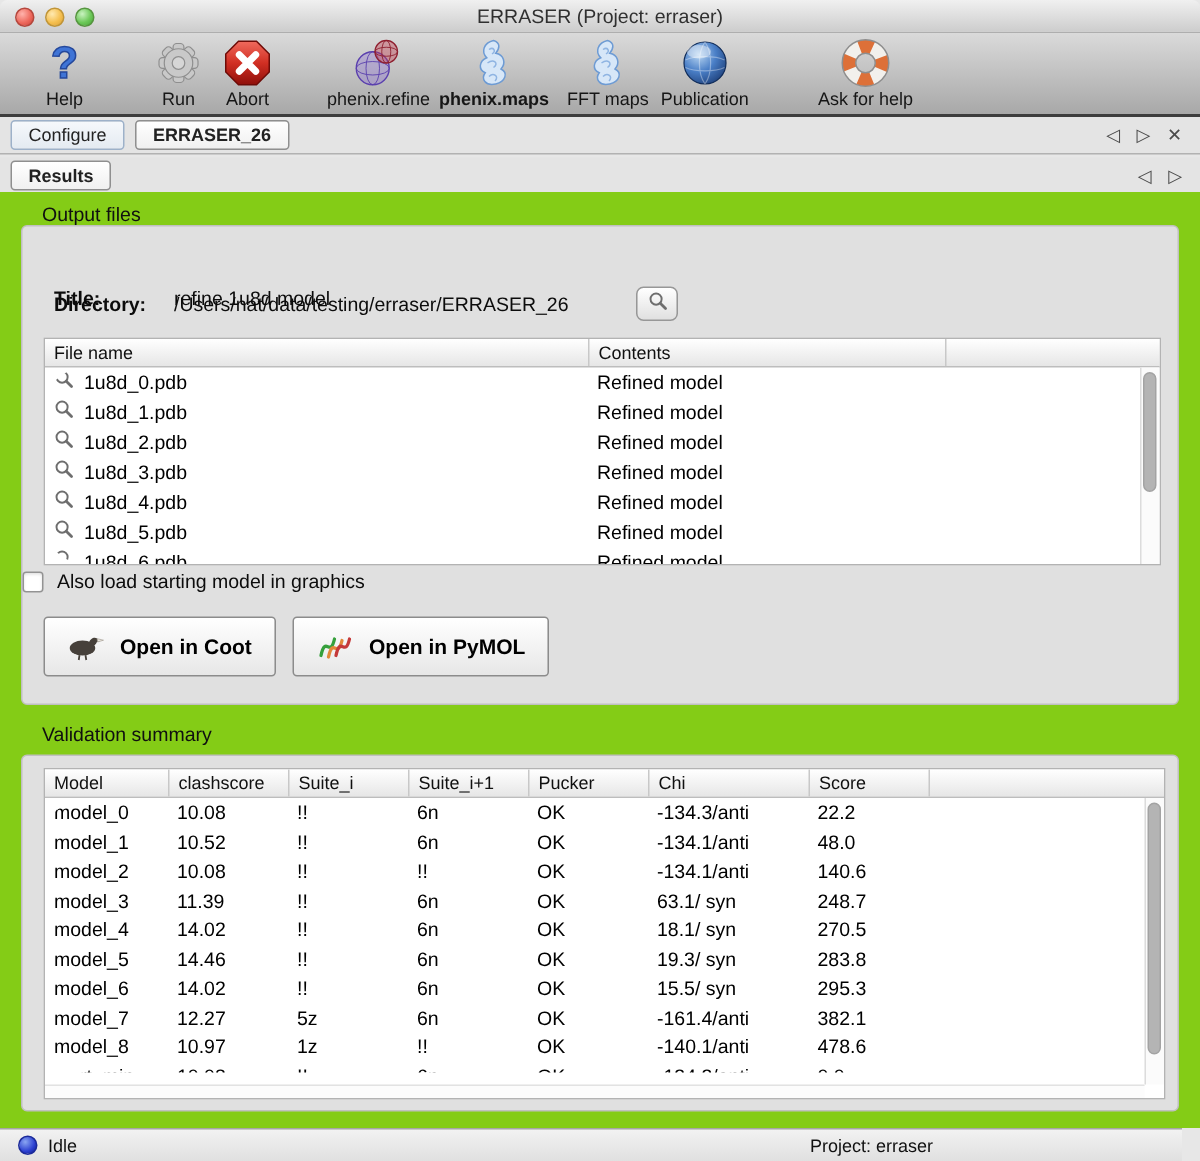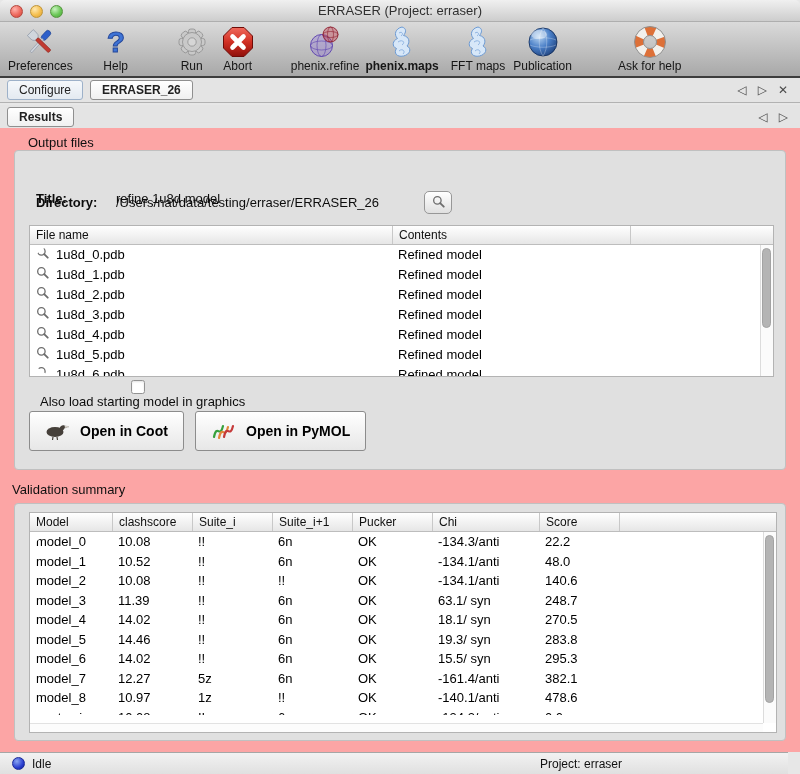--- a/index.html
+++ b/index.html
@@ -30,21 +30,21 @@
     border-bottom:1px solid #b2b2b2; display:flex; align-items:center; }
   .tabbar1 { top:78px;text-align:center; }
   .tabbar2 { top:105px;text-align:right; }
   .tab { height:20px; line-height:18px; padding:0 11px; font-size:12px; margin-left:7px;
     border:1px solid #9db1c9; border-radius:3px; background:linear-gradient(#f5f8fb,#e4eaf1); color:#222; }
   .tab.active { font-weight:bold; border-color:#8f8f8f; background:linear-gradient(#ffffff,#f0f0f0); }
   .tab-nav { margin-left:auto; margin-right:12px; display:flex; gap:11px; font-size:12px; color:#4a4a4a; }
   .tab-nav span { cursor:default; }
 
   
-  .content { position:absolute; left:0; top:128px; width:800px; height:624px; background:#fca5a5; }
+  .content { position:absolute; left:0; top:128px; width:800px; height:624px; background:#84cc16; }
   .section-label { position:absolute; font-size:13px; color:#101010; }
   .panel { position:absolute; background:#e0e0e0; border:1px solid #c0c0c0; border-radius:4px; }
 
   .fieldlabel { position:absolute; font-size:13px; font-weight:bold; color:#0c0c0c; }
   .fieldvalue { position:absolute; font-size:13px; color:#0c0c0c; white-space:nowrap; }
   .browse-btn { position:absolute; left:409px; top:40px; width:28px; height:23px;
     border:1px solid #979797; border-radius:5px; background:linear-gradient(#ffffff,#e0e0e0);
     display:flex; align-items:center; justify-content:center; }
 
   
@@ -60,21 +60,21 @@
   .vt-row { height:19.5px; line-height:19.5px; }
   .ft-row > div, .vt-row > div { padding-left:6px; white-space:nowrap; overflow:hidden; }
   .ft-c1 { display:flex; align-items:center; gap:7px; }
   .vscroll { position:absolute; right:0; top:19px; bottom:0; width:13px; background:#fbfbfb; border-left:1px solid #dcdcdc; }
   .vthumb { position:absolute; left:1px; width:9px; background:#b4b4b4; border:1px solid #a3a3a3; border-radius:5px; }
   .hscroll { position:absolute; left:0; right:13px; bottom:0; height:9px; background:#fcfcfc; border-top:1px solid #e2e2e2; }
   .ft-vscroll { bottom:0; }
   .vt-vscroll { bottom:9px; }
 
   
-  .cb-row { position:absolute; left:16px; top:229px; display:flex; align-items:center;flex-direction:column; }
+  .cb-row { position:absolute; left:0; top:229px; display:flex; align-items:center; }
   .cb { width:14px; height:14px; background:#fff; border:1px solid #939393; border-radius:2.5px;
     box-shadow:inset 0 1px 2px rgba(0,0,0,0.12); }
   .cb-label { font-size:13px; color:#0c0c0c; margin-left:9px; }
   .bigbtn { position:absolute; top:260px; height:40px; border:1px solid #8c8c8c; border-radius:3px;
     background:linear-gradient(#ffffff,#e7e7e7); display:flex; align-items:center; padding:0 15px;
     font-size:14px; font-weight:bold; color:#000; box-shadow:inset 0 1px 0 #fff; }
   .bigbtn .btn-icon { margin-right:9px; display:flex; align-items:center; }
   .btn-coot { left:14px; }
   .btn-pymol { left:180px; }
 
@@ -93,35 +93,20 @@
 <div class="titlebar">
   <div class="lights">
     <div class="light red"></div>
     <div class="light yellow"></div>
     <div class="light green"></div>
   </div>
   <div class="title">ERRASER (Project: erraser)</div>
 </div>
 
 <div class="toolbar">
-    <div class="tb-item" style="margin-left: 8px;">
-      <span class="tb-icon">
-        <svg width="34" height="34" viewBox="0 0 34 34">
-          <g transform="rotate(42 17 17)">
-            <rect x="14.2" y="2.5" width="5.6" height="11" rx="2.6" fill="#2e5fc9" stroke="#1d3f8e" stroke-width="0.6"></rect>
-            <rect x="15.9" y="13" width="2.2" height="17.5" fill="#cfd4db" stroke="#8d96a5" stroke-width="0.6"></rect>
-          </g>
-          <g transform="rotate(-46 17 17)">
-            <path d="M12.8 3.5 h8.4 v5.2 a4.2 4.2 0 0 1 -8.4 0 z" fill="#d0d6dd" stroke="#8d96a5" stroke-width="0.7"></path>
-            <rect x="15.1" y="12.5" width="3.8" height="18" rx="1.2" fill="#c13b31" stroke="#8c241d" stroke-width="0.6"></rect>
-          </g>
-        </svg>
-      </span>
-      <div class="tb-label">Preferences</div>
-    </div>
     <div class="tb-item" style="margin-left: 26px;">
       <span class="tb-icon">
         <svg width="34" height="34" viewBox="0 0 34 34">
           <text x="17" y="27" text-anchor="middle" font-family="Liberation Sans,sans-serif" font-size="30" font-weight="bold" fill="#3f74d6" stroke="#25489b" stroke-width="1">?</text>
         </svg>
       </span>
       <div class="tb-label">Help</div>
     </div>
     <div class="tb-item" style="margin-left: 42px;">
       <span class="tb-icon">
@@ -366,21 +351,21 @@
           <svg width="26" height="22" viewBox="0 0 26 22">
             <path d="M3 17 C6 3 9 19 12 6" fill="none" stroke="#36a03c" stroke-width="2.2" stroke-linecap="round"></path>
             <path d="M8 18 C11 4 14 20 17 7" fill="none" stroke="#e2883a" stroke-width="2.2" stroke-linecap="round"></path>
             <path d="M13 17 C16 3 19 19 22 6" fill="none" stroke="#c53a3a" stroke-width="2.2" stroke-linecap="round"></path>
           </svg>
         </span>
       <span>Open in PyMOL</span>
     </div>
   </div>
 
-  <div class="section-label" style="left:12px; top:354px;">Validation summary</div>
+  <div class="section-label" style="left:28px; top:354px;">Validation summary</div>
 
   <div class="panel" style="left:14px; top:375px; width:772px; height:238px;">
     <div class="datatable" style="left:14px; top:8px; width:748px; height:221px;">
       <div class="thead vt-head">
           <div>Model</div>
           <div>clashscore</div>
           <div>Suite_i</div>
           <div>Suite_i+1</div>
           <div>Pucker</div>
           <div>Chi</div>

